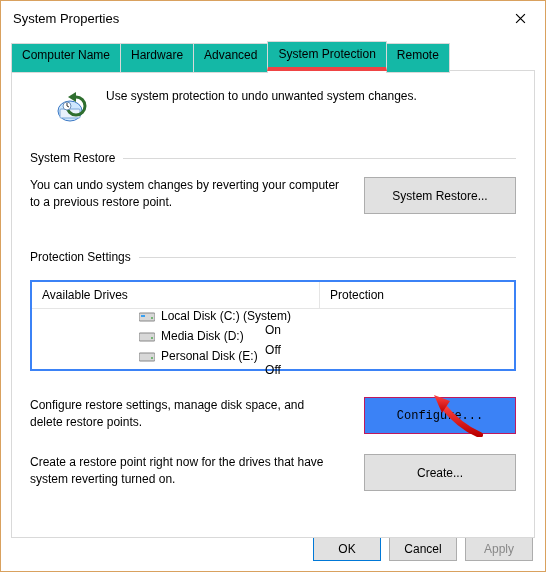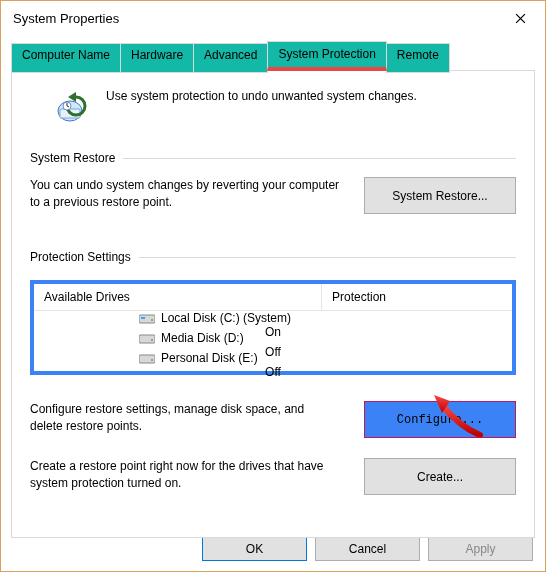--- a/index.html
+++ b/index.html
@@ -18,33 +18,33 @@
 .intro { display: flex; align-items: flex-start; gap: 12px; padding: 4px 2px 6px 24px; }
 .shield-icon { width: 40px; height: 34px; flex-shrink: 0; }
 .section-header { display: flex; align-items: center; margin-top: 22px; margin-bottom: 12px; }
 .section-header .label { color: #000; padding-right: 8px; white-space: nowrap; }
 .section-header .line { flex: 1; height: 1px; background: #d9d9d9; }
 .restore-row, .config-row, .create-row { display: flex; align-items: flex-start; gap: 24px; margin-top: 6px; }
 .restore-row .text, .config-row .text, .create-row .text { flex: 1; color: #000; line-height: 1.4; }
 .btn { width: 152px; height: 37px; border: 1px solid #adadad; background: #e1e1e1; cursor: pointer; font-size: 12px; display: flex; align-items: center; justify-content: center; }
 .btn:disabled { color: #888; cursor: default; }
 .btn.highlight { border: 1px solid #be185d; background: #3b82f6; font-family: Liberation Mono, monospace; }
-.table { border: 4px solid #3b82f6; margin-top: 16px; }
+.table { border: 2px solid #3b82f6; margin-top: 16px; }
 .thead { display: flex; }
 .th { padding: 6px 10px; background: #fff; border-right: 1px solid #e5e5e5; border-bottom: 1px solid #e5e5e5; }
 .th:first-child { width: 288px; }
 .th:last-child { flex: 1; border-right: none; }
 .tbody { }
 .tr { display: flex; align-items: center; height: 20px; flex-direction: column; }
 .td { padding: 0 10px; display: flex; align-items: center; gap: 6px; }
 .td:first-child { width: 288px; }
 .td:last-child { flex: 1; }
 .drive-icon { width: 16px; height: 12px; flex-shrink: 0; }
 .footer { position: absolute; bottom: 10px; right: 12px; display: flex; gap: 8px; }
-.footer .btn { width: 105px; height: 24px; }
+.footer .btn { width: 68px; height: 24px; }
 .arrow { position: absolute; right: 48px; bottom: 100px; pointer-events: none; }
 </style>
 </head>
 <body>
 
 <div class="window">
   <div class="titlebar">
     <div class="title">System Properties</div>
     <div class="close-btn">
       <svg viewBox="0 0 10 10">
@@ -134,21 +134,21 @@
           </div>
         </div>
       </div>
 
       <div class="config-row" style="margin-top:26px">
         <div class="text">Configure restore settings, manage disk space, and delete restore points.</div>
         <button class="btn highlight">Configure...</button>
       </div>
 
       <div class="create-row" style="margin-top:20px">
-        <div class="text">Create a restore point right now for the drives that have system protection turned on.</div>
+        <div class="text">Create a restore point right now for the drives that have system reverting turned on.</div>
         <button class="btn">Create...</button>
       </div>
 
       <svg class="arrow" width="56" height="46" viewBox="0 0 56 46">
         <defs>
             <linearGradient id="g" x1="0" y1="1" x2="0" y2="0">
               <stop offset="0" stop-color="#b00"></stop>
               <stop offset="1" stop-color="#f44"></stop>
             </linearGradient>
           </defs>

